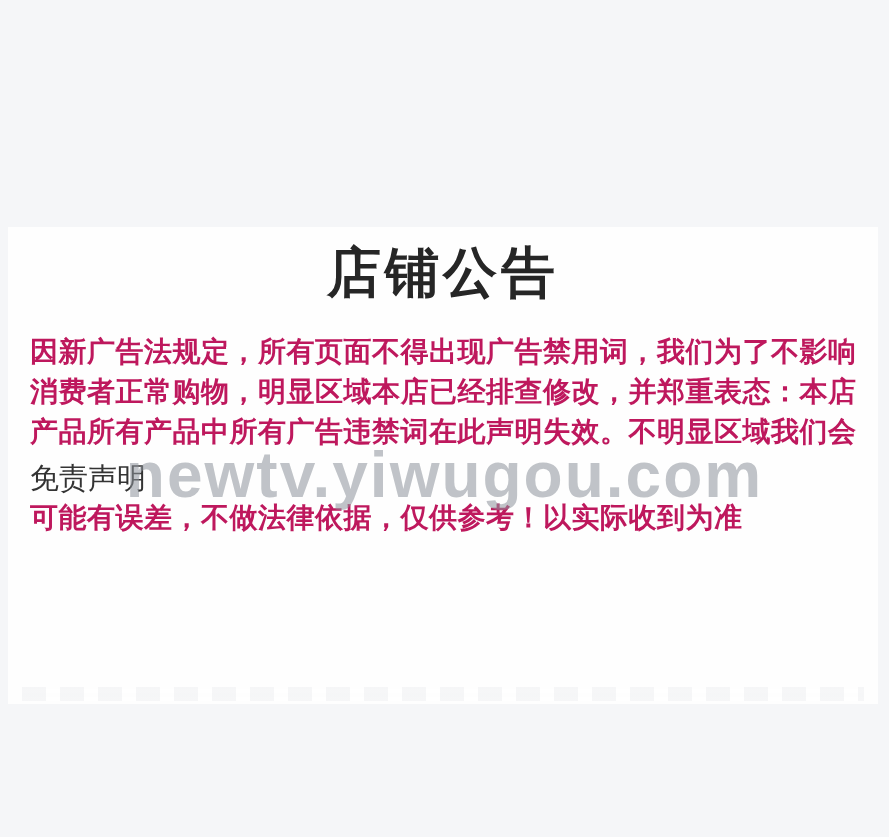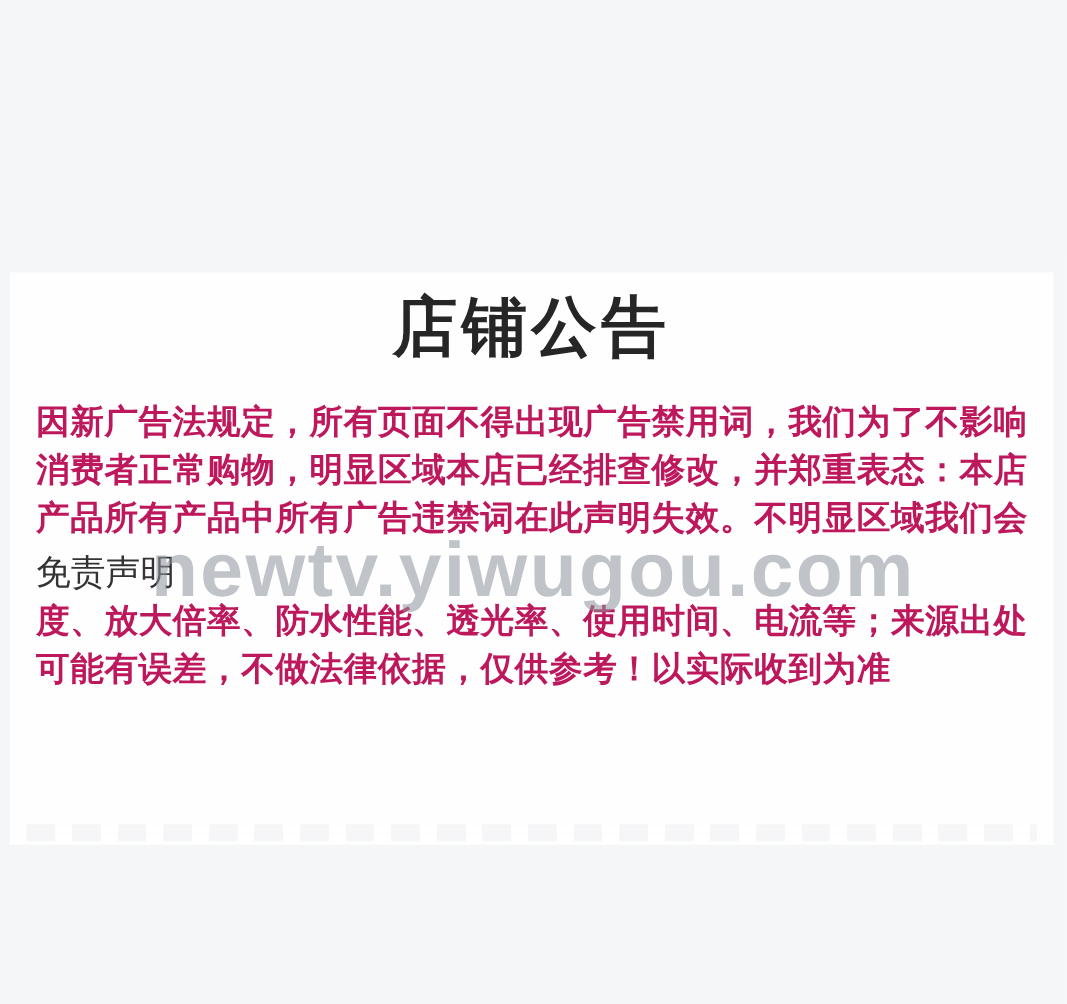--- a/index.html
+++ b/index.html
@@ -98,21 +98,20 @@
 
     <div class="text-block">
       <div class="text-line">因新广告法规定，所有页面不得出现广告禁用词，我们为了不影响</div>
       <div class="text-line">消费者正常购物，明显区域本店已经排查修改，并郑重表态：本店</div>
       <div class="text-line">产品所有产品中所有广告违禁词在此声明失效。不明显区域我们会</div>
     </div>
 
     <div class="disclaimer-heading">免责声明</div>
 
     <div class="disclaimer-block">
-      <div class="text-line">度、放大倍率、防水性能、透光率、使用时间、电流等；来源出处</div>
       <div class="text-line">可能有误差，不做法律依据，仅供参考！以实际收到为准</div>
     </div>
 
     <div class="panel-bottom-artifact"></div>
 
   </div>
 
 </div>
 
 </body></html>

